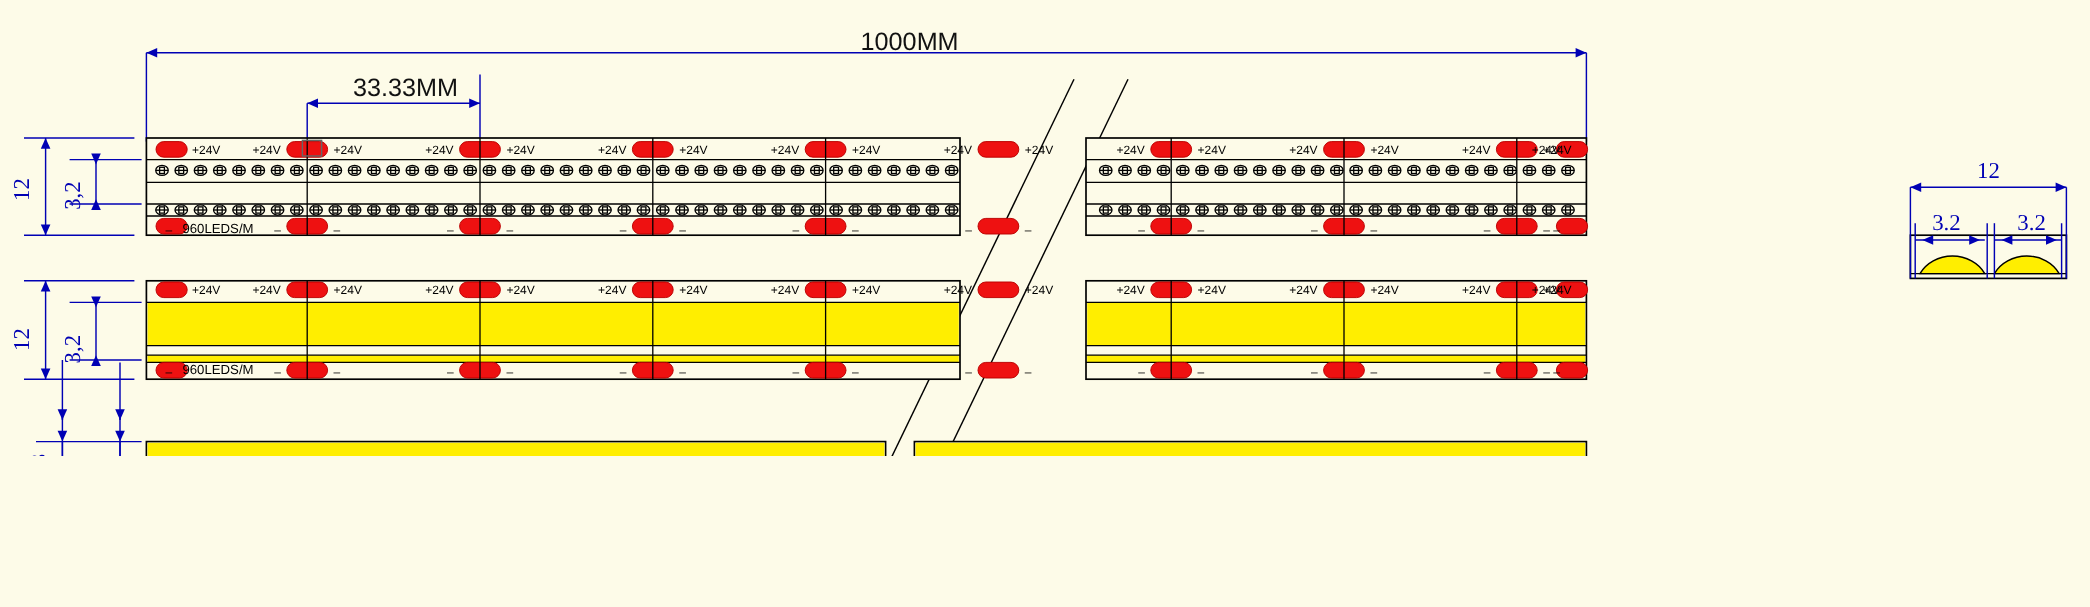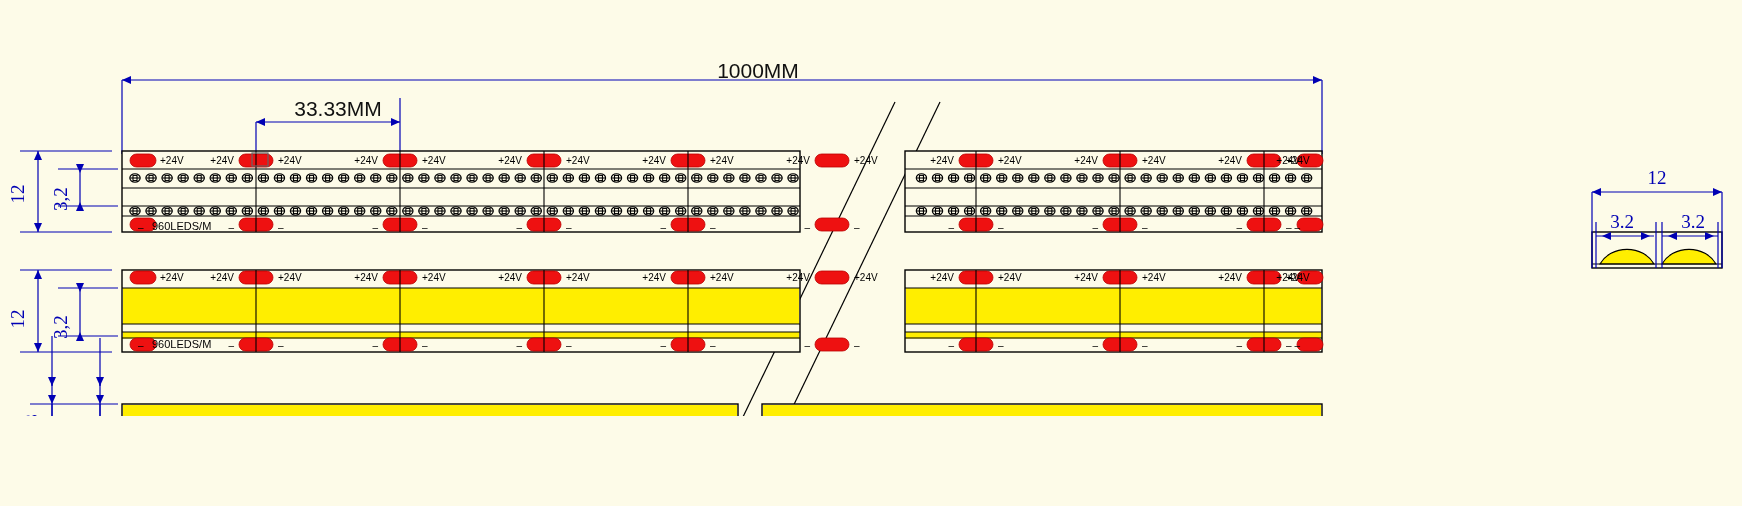--- a/index.html
+++ b/index.html
@@ -9,21 +9,20 @@
   }
   body {
     font-family: "Liberation Sans", sans-serif;
   }
   #stage {
     position: relative;
     width: 1742px;
     height: 380px;
     background: #fdfbe8;
     overflow: hidden;
-    margin-top: 36px;
   }
   svg.layer {
     position: absolute;
     left: 0;
     top: 0;
     width: 1742px;
     height: 506px;
   }
   .dim-text {
     fill: #0000b4;

